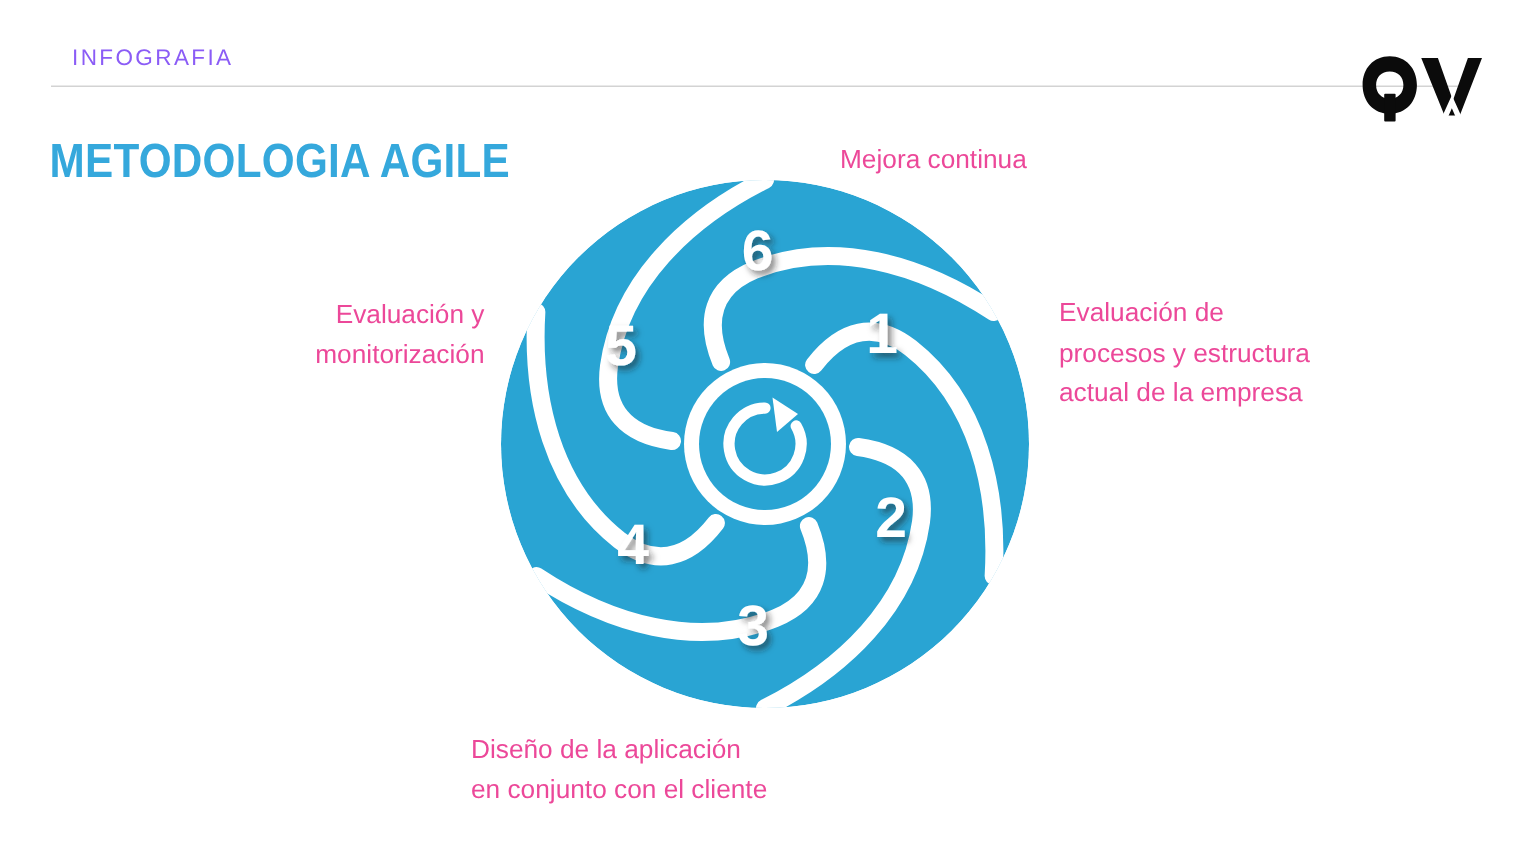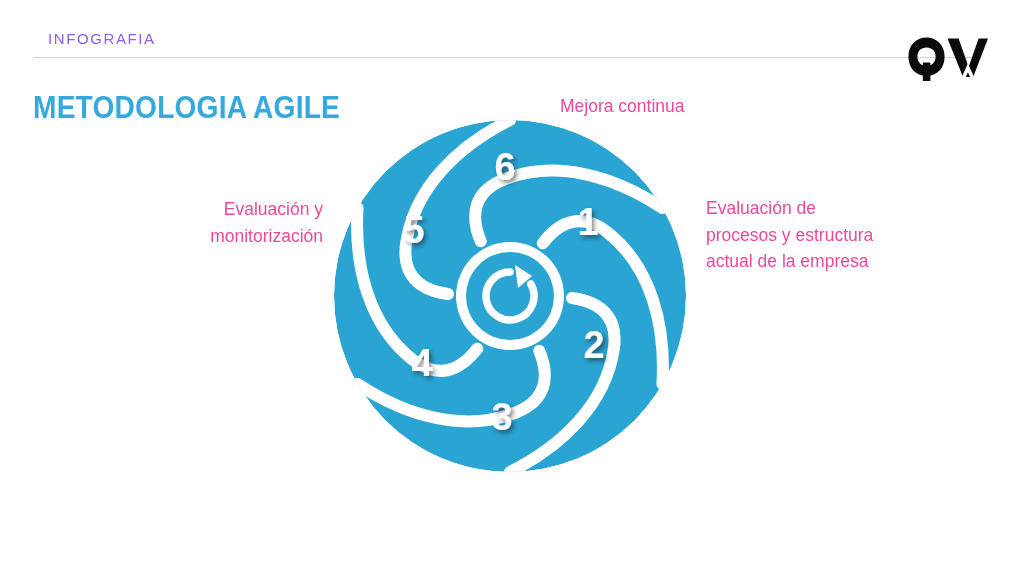--- a/index.html
+++ b/index.html
@@ -181,16 +181,18 @@
         <text class="blade-num" x="92" y="125">5</text>
         <text class="blade-num" x="183" y="62">6</text>
       </g>
     </svg>
   </div>
 
   <div class="callout" id="label-6">Mejora continua</div>
   <div class="callout" id="label-1">Evaluación de
 procesos y estructura
 actual de la empresa</div>
+  <div class="callout" id="label-3">Diseño de la aplicación
+en conjunto con el cliente</div>
   <div class="callout" id="label-5">Evaluación y
 monitorización</div>
 
 </div>
 
 </body></html>

